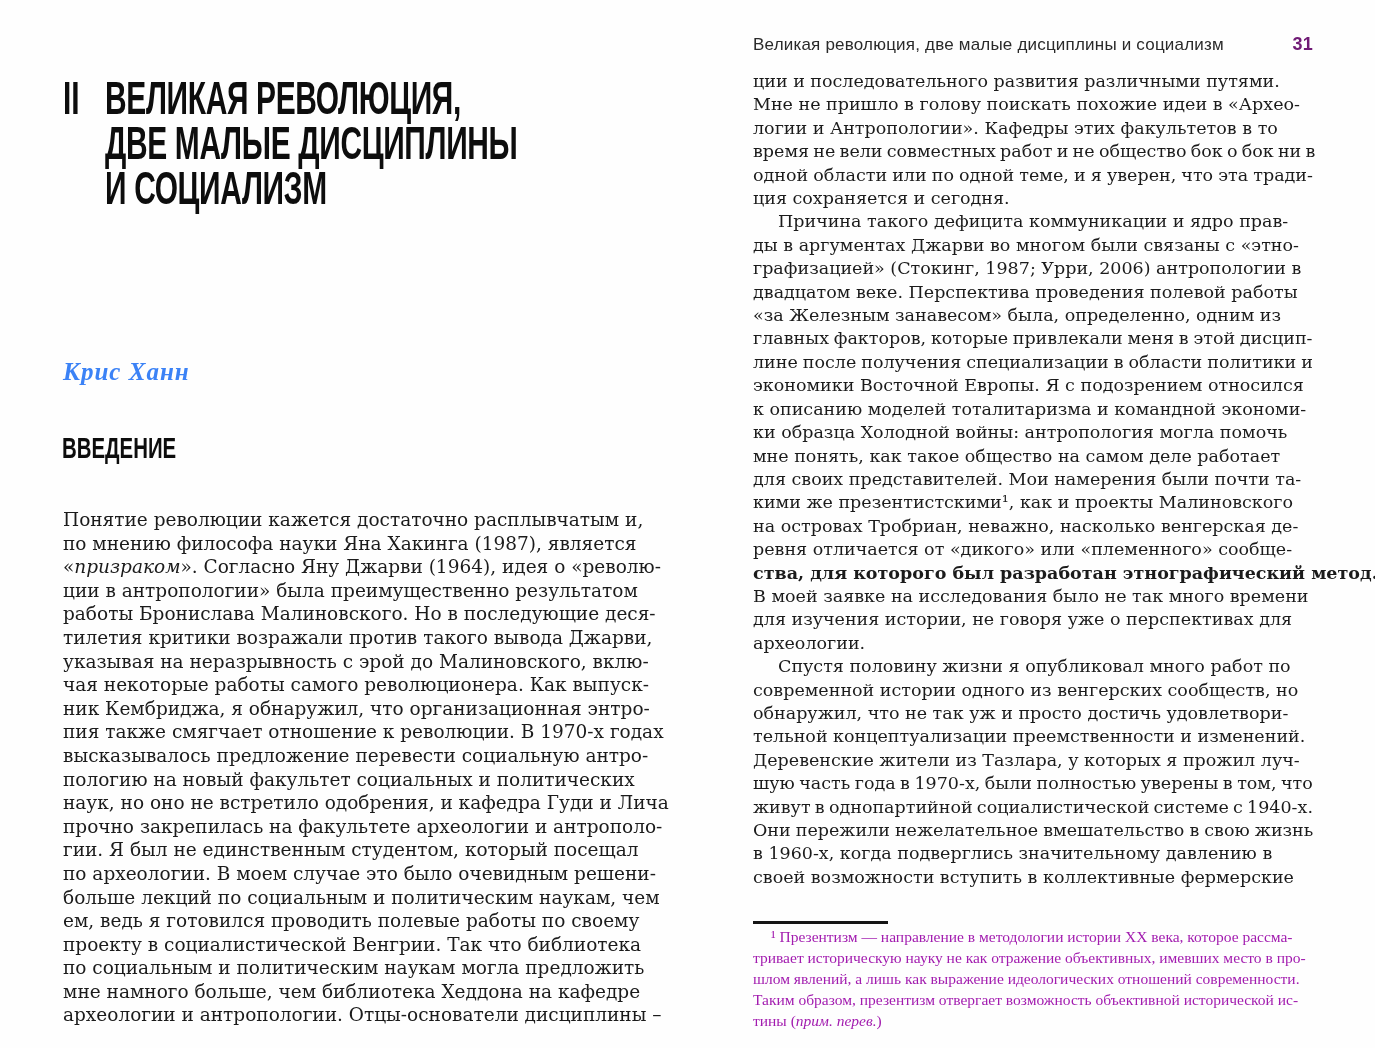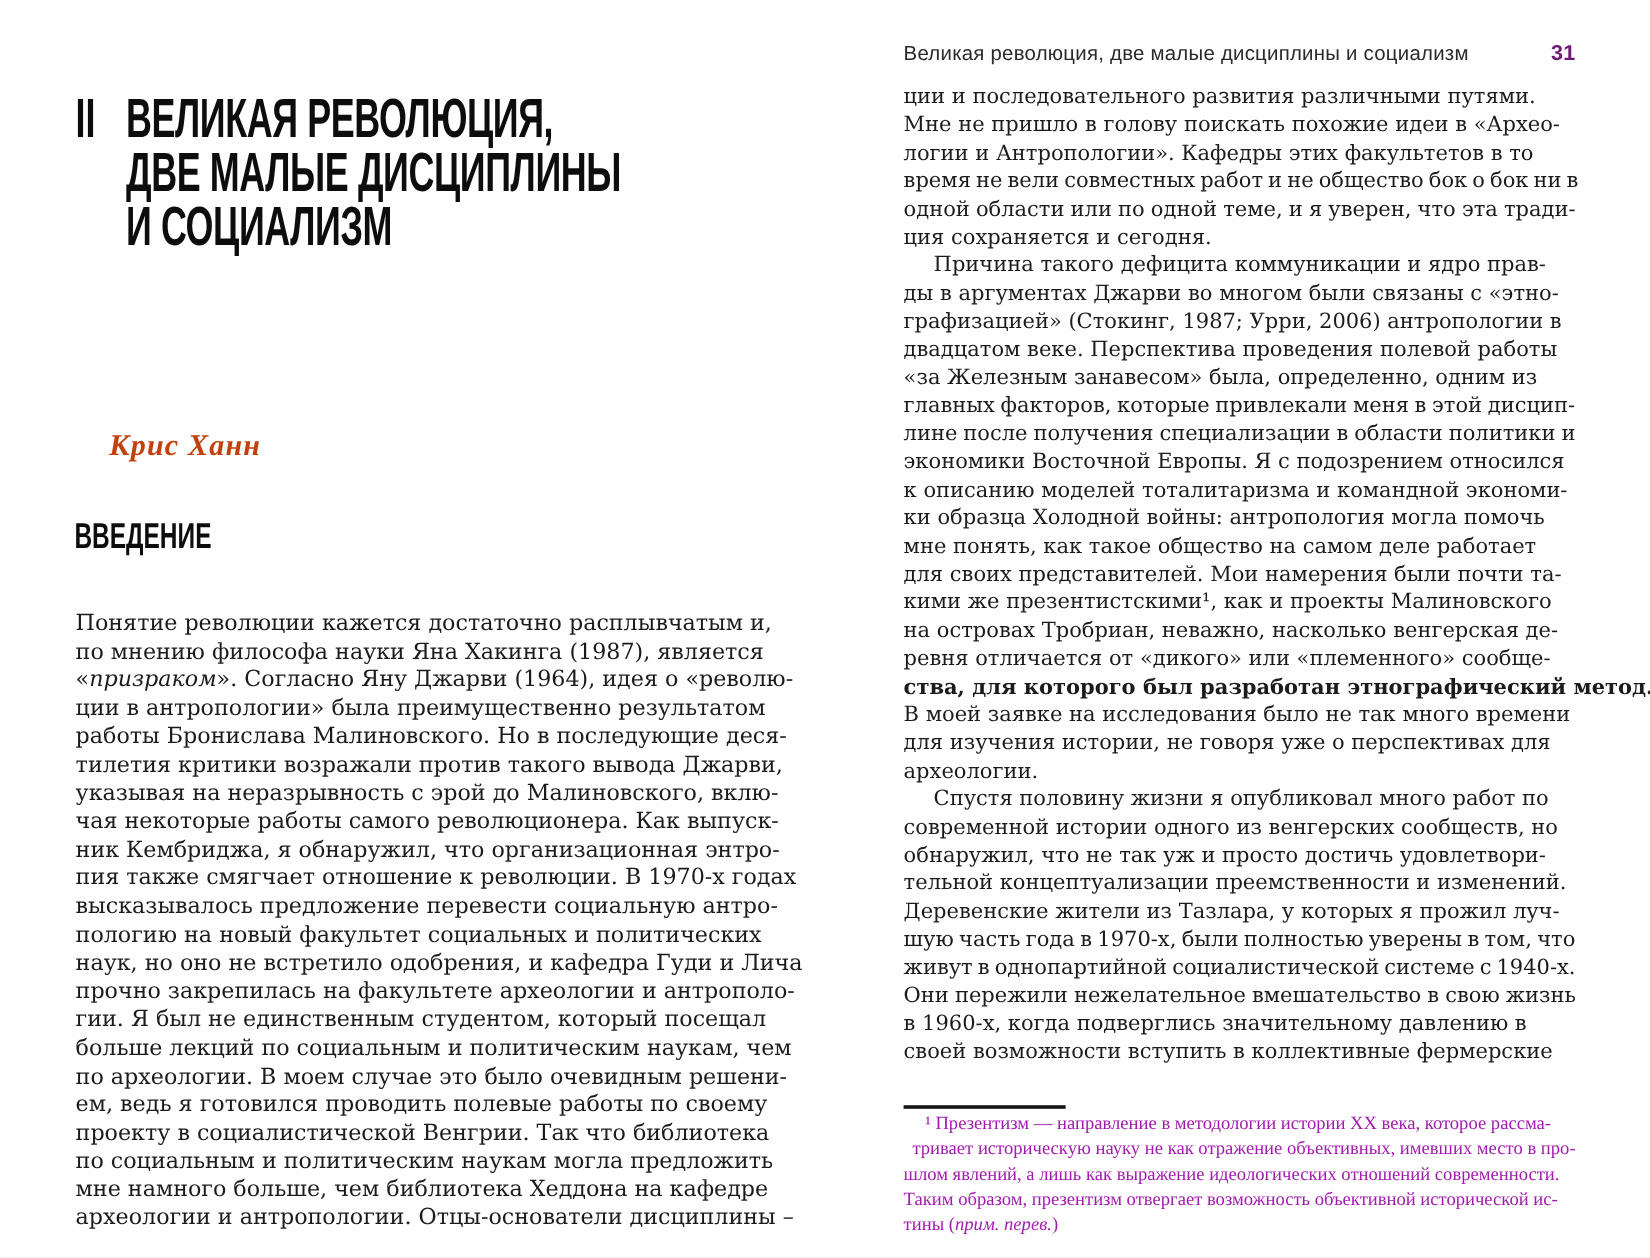--- a/index.html
+++ b/index.html
@@ -26,24 +26,23 @@
     font-weight:bold;font-size:46px;line-height:45px;
     letter-spacing:-0.5px;
     color:#0d0d0d;
     transform:scaleX(0.65);transform-origin:0 0;
     white-space:nowrap;
   }
   .author{
     position:absolute;left:63px;top:358px;
     font-family:"Liberation Serif",serif;
     font-style:italic;font-weight:bold;
-    font-size:25px;color:#c2410c;
+    font-size:25px;color:#3b82f6;
     letter-spacing:1px;
     white-space:nowrap;
-    margin-left:28px;
   }
   .section-heading{
     position:absolute;left:62px;top:433px;
     font-family:"Liberation Sans",sans-serif;
     font-weight:bold;font-size:30px;line-height:30px;
     color:#0d0d0d;
     transform:scaleX(0.68);transform-origin:0 0;
     white-space:nowrap;
   }
   
@@ -108,22 +107,22 @@
         <div class="line" style="word-spacing: 0px;">тилетия критики возражали против такого вывода Джарви,</div>
         <div class="line" style="word-spacing: 0px;">указывая на неразрывность с эрой до Малиновского, вклю-</div>
         <div class="line" style="word-spacing: 0px;">чая некоторые работы самого революционера. Как выпуск-</div>
         <div class="line" style="word-spacing: 0px;">ник Кембриджа, я обнаружил, что организационная энтро-</div>
         <div class="line" style="word-spacing: 0px;">пия также смягчает отношение к революции. В 1970-х годах</div>
         <div class="line" style="word-spacing: 0px;">высказывалось предложение перевести социальную антро-</div>
         <div class="line" style="word-spacing: 0px;">пологию на новый факультет социальных и политических</div>
         <div class="line" style="word-spacing: 0px;">наук, но оно не встретило одобрения, и кафедра Гуди и Лича</div>
         <div class="line" style="word-spacing: 0px;">прочно закрепилась на факультете археологии и антрополо-</div>
         <div class="line" style="word-spacing: 0px;">гии. Я был не единственным студентом, который посещал</div>
+        <div class="line" style="word-spacing: 0px;">по археологии. В моем случае это было очевидным решени-</div>
         <div class="line" style="word-spacing: 0px;">больше лекций по социальным и политическим наукам, чем</div>
-        <div class="line" style="word-spacing: 0px;">по археологии. В моем случае это было очевидным решени-</div>
         <div class="line" style="word-spacing: 0px;">ем, ведь я готовился проводить полевые работы по своему</div>
         <div class="line" style="word-spacing: 0px;">проекту в социалистической Венгрии. Так что библиотека</div>
         <div class="line" style="word-spacing: 0px;">по социальным и политическим наукам могла предложить</div>
         <div class="line" style="word-spacing: 0px;">мне намного больше, чем библиотека Хеддона на кафедре</div>
         <div class="line last">археологии и антропологии. Отцы-основатели дисциплины –</div>
       </div>
     </div>
 
   <div class="running-header">
     <span>Великая революция, две малые дисциплины и социализм</span>
@@ -169,20 +168,20 @@
         <div class="line" style="word-spacing: -1.33px;">живут в однопартийной социалистической системе с 1940-х.</div>
         <div class="line" style="word-spacing: -0.5px;">Они пережили нежелательное вмешательство в свою жизнь</div>
         <div class="line" style="word-spacing: 0px;">в 1960-х, когда подверглись значительному давлению в</div>
         <div class="line last">своей возможности вступить в коллективные фермерские</div>
       </div>
     </div>
   <div class="footnote-rule"></div>
   <div id="footnote">
       <div class="para">
         <div class="line indent" style="word-spacing: 0px;">¹ Презентизм — направление в методологии истории XX века, которое рассма-</div>
-        <div class="line" style="word-spacing: 0px; text-align: right;">тривает историческую науку не как отражение объективных, имевших место в про-</div>
+        <div class="line" style="word-spacing: 0px;">тривает историческую науку не как отражение объективных, имевших место в про-</div>
         <div class="line" style="word-spacing: 0px;">шлом явлений, а лишь как выражение идеологических отношений современности.</div>
         <div class="line" style="word-spacing: 0px;">Таким образом, презентизм отвергает возможность объективной исторической ис-</div>
         <div class="line last">тины (<em>прим. перев.</em>)</div>
       </div>
     </div>
 
 </div>
 
 </body></html>

